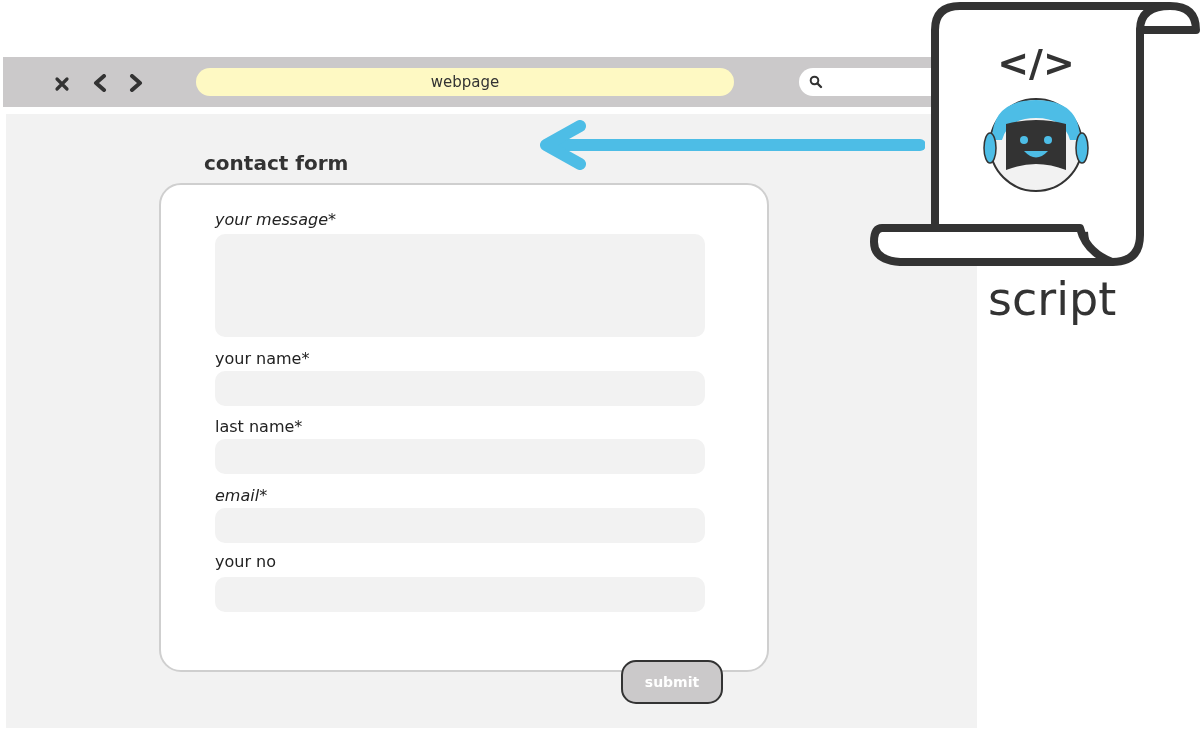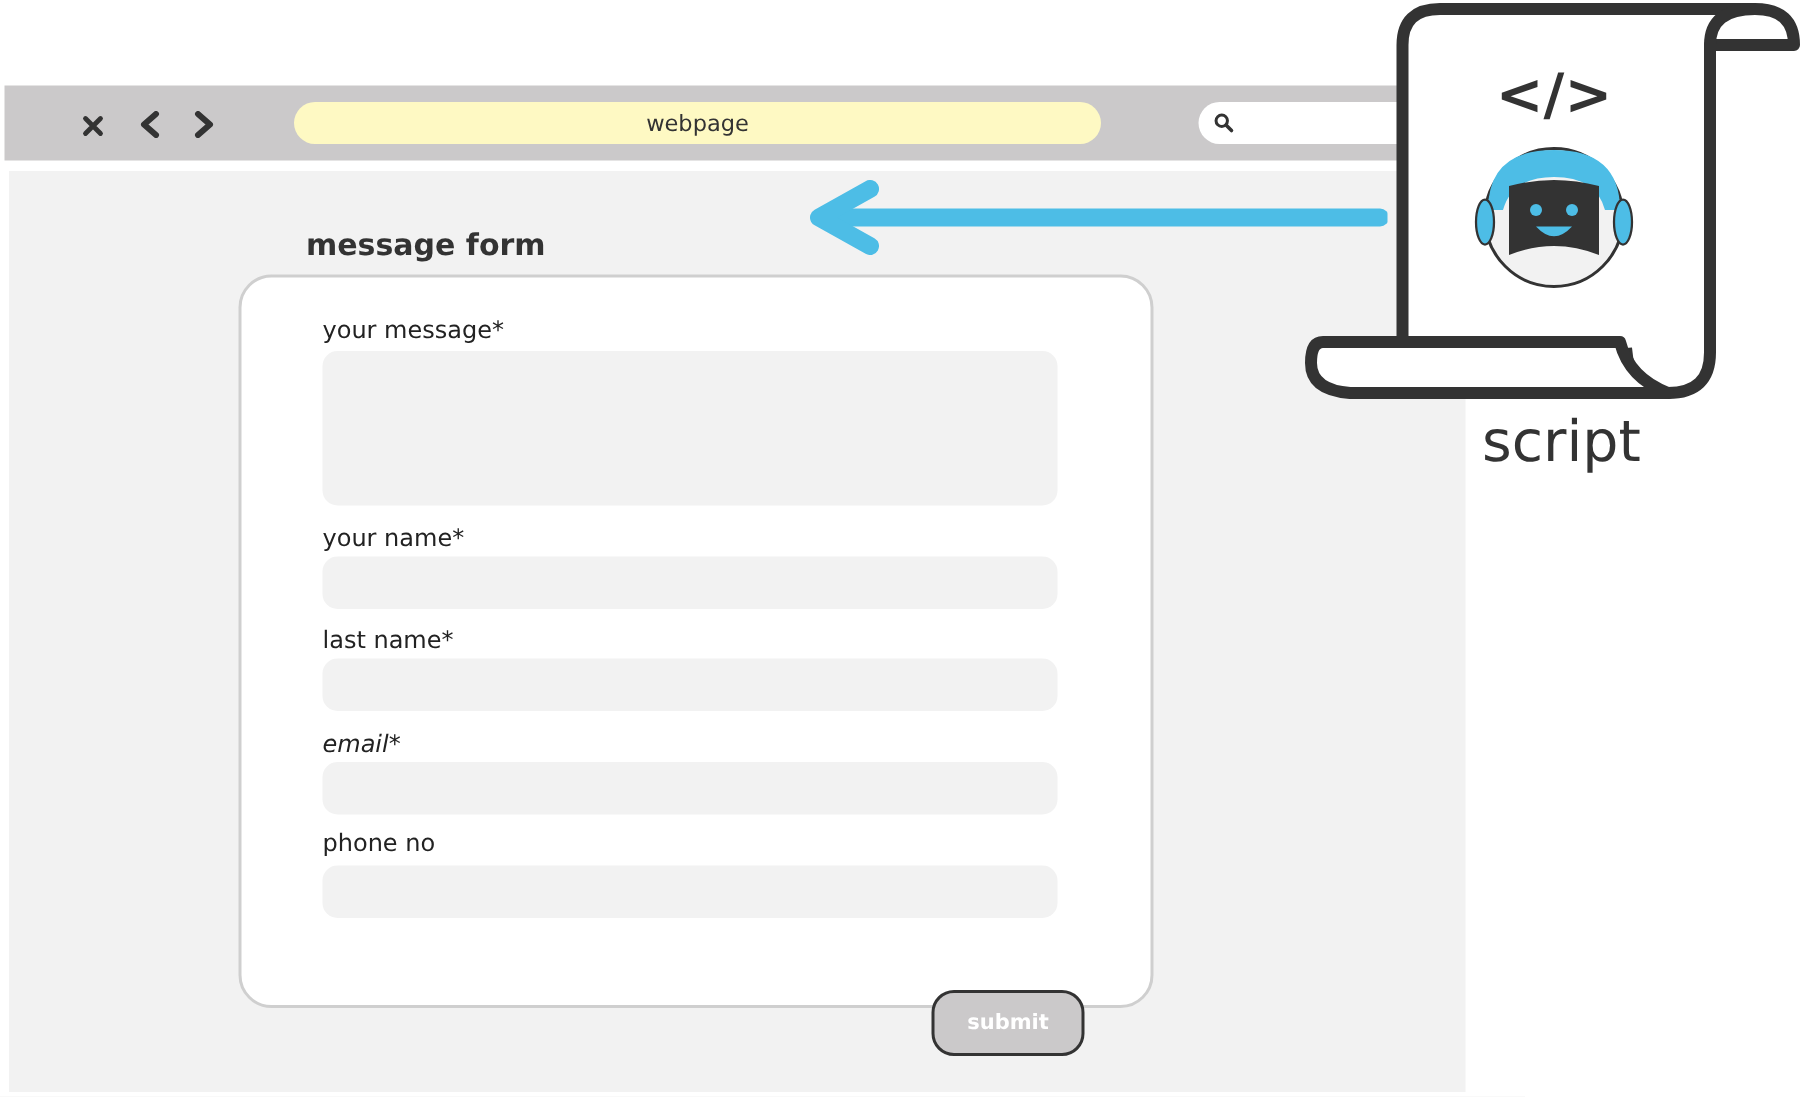--- a/index.html
+++ b/index.html
@@ -12,21 +12,21 @@
   .search-icon{position:absolute;left:10px;top:7px;width:14px;height:14px;}
   .page{position:absolute;left:6px;top:114px;width:971px;height:614px;background:#f2f2f2;}
   .form-title{position:absolute;left:204px;top:151px;font-size:20px;font-weight:bold;color:#333;}
   .form-card{position:absolute;left:159px;top:183px;width:610px;height:489px;background:#fff;border:2px solid #cfcfcf;border-radius:22px;box-sizing:border-box;}
   .field-label{position:absolute;left:215px;font-size:16px;color:#222;}
   .field-input{position:absolute;left:215px;width:490px;background:#f2f2f2;border-radius:10px;border:none;}
   .submit-btn{position:absolute;left:621px;top:660px;width:102px;height:44px;background:#cbc9ca;border:2px solid #333;border-radius:15px;
     box-sizing:border-box;display:flex;align-items:center;justify-content:center;color:#fff;font-weight:bold;font-size:14px;}
   .arrow{position:absolute;left:540px;top:120px;}
   .script-graphic{position:absolute;left:868px;top:0px;}
-  .script-label{position:absolute;left:988px;top:272px;font-size:38px;color:#333;font-family:"DejaVu Sans",sans-serif;}
+  .script-label{position:absolute;left:988px;top:272px;font-size:46px;color:#333;font-family:"DejaVu Sans",sans-serif;}
 </style>
 </head>
 <body>
 
 <div class="toolbar"></div>
 
 <svg class="nav-icon" style="left:53px;" viewBox="0 0 18 18">
   <path d="M4 5 L14 15 M14 5 L4 15" stroke="#333" stroke-width="3.2" stroke-linecap="round"></path>
 </svg>
 <svg class="nav-icon" style="left:91px;" viewBox="0 0 18 18">
@@ -42,37 +42,37 @@
 
 <div class="search-bar">
   <svg class="search-icon" viewBox="0 0 14 14">
     <circle cx="5.5" cy="5.5" r="3.8" stroke="#333" stroke-width="2" fill="none"></circle>
     <path d="M8.5 8.5 L12 12" stroke="#333" stroke-width="2.4" stroke-linecap="round"></path>
   </svg>
 </div>
 
 <div class="page"></div>
 
-<div class="form-title">message form</div>
+<div class="form-title">contact form</div>
 
 <div class="form-card"></div>
 
-<div class="field-label" style="top:210px;">your message*</div>
+<div class="field-label" style="top:210px;font-style:italic;">your message*</div>
 <div class="field-input" style="top:234px;height:103px;"></div>
 
 <div class="field-label" style="top:349px;">your name*</div>
 <div class="field-input" style="top:371px;height:35px;"></div>
 
 <div class="field-label" style="top:417px;text-align:right;">last name*</div>
 <div class="field-input" style="top:439px;height:35px;"></div>
 
 <div class="field-label" style="top:486px;font-style:italic;">email*</div>
 <div class="field-input" style="top:508px;height:35px;"></div>
 
-<div class="field-label" style="top:552px;">phone no</div>
+<div class="field-label" style="top:552px;">your no</div>
 <div class="field-input" style="top:577px;height:35px;"></div>
 
 <div class="submit-btn">
   <span>submit</span>
 </div>
 
 <svg class="arrow" width="385" height="50" viewBox="0 0 385 50">
   <path d="M18 25 L380 25" stroke="#4dbde6" stroke-width="12" stroke-linecap="round"></path>
   <path d="M40 6 L6 25 L40 44" stroke="#4dbde6" stroke-width="12" fill="none" stroke-linecap="round" stroke-linejoin="round"></path>
 </svg>

